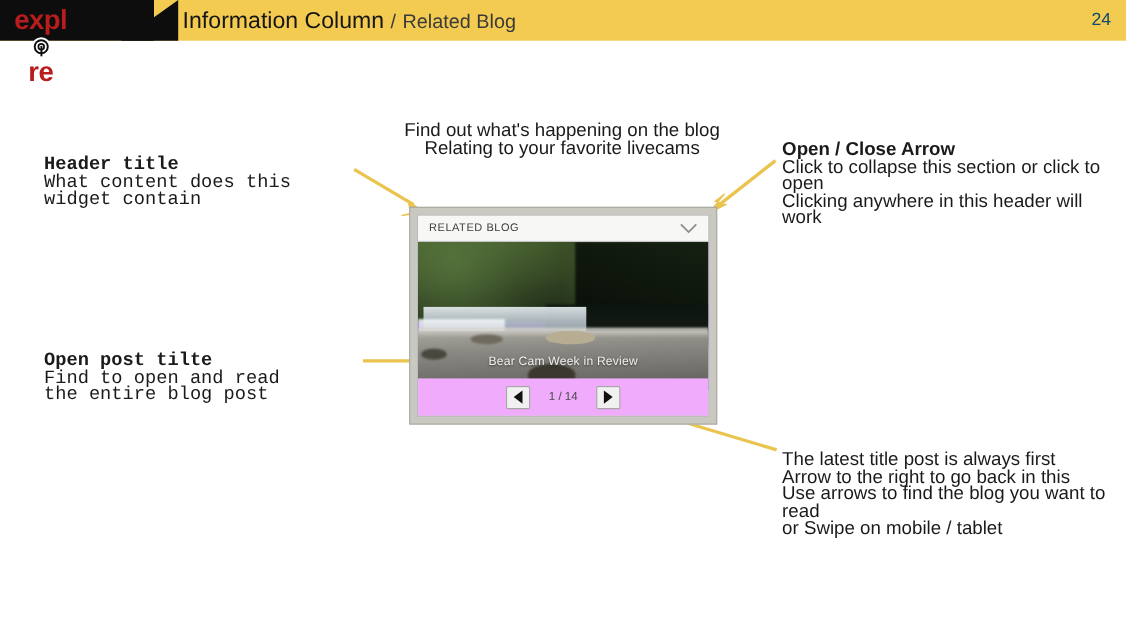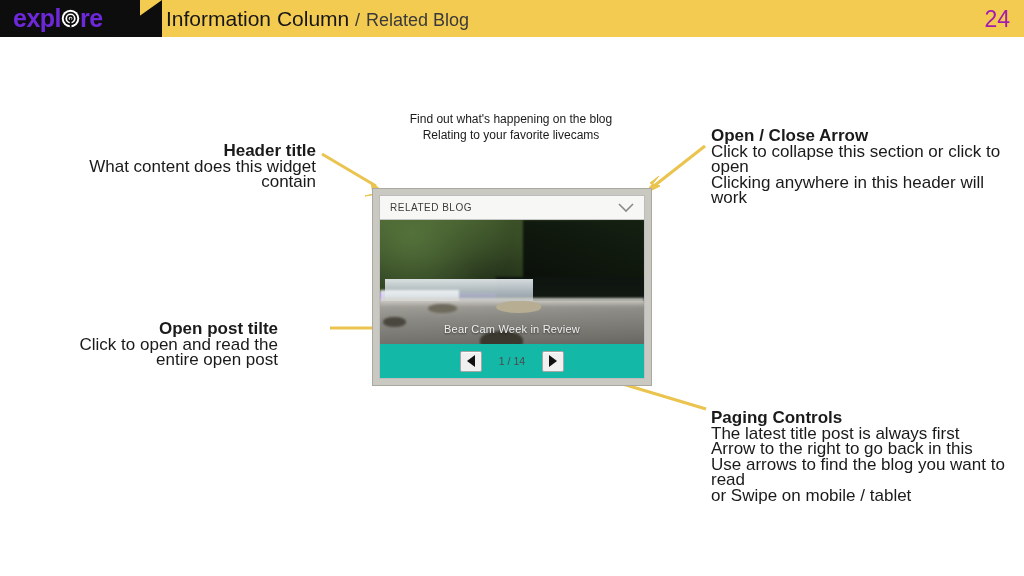--- a/index.html
+++ b/index.html
@@ -22,52 +22,52 @@
     background:#0d0d0d;
   }
   #banner-slant{
     position:absolute;left:110px;top:0;width:0;height:0;
     border-style:solid;
     border-width:0 0 37px 52px;
     border-color:transparent transparent #0d0d0d transparent;
   }
   #logo{
     position:absolute;left:13px;top:4px;
-    color:#6d28d9;
+    color:#b91c1c;
     font-size:25px;
     font-weight:bold;
     letter-spacing:-0.5px;
     line-height:29px;
     font-family:"Liberation Sans", sans-serif;
-    display:flex;align-items:center;
+    display:flex;align-items:center;flex-direction:column;
   }
   #logo .spiral{
     display:inline-block;width:19px;height:19px;position:relative;
     margin:0 0px;vertical-align:middle;
   }
   #logo .spiral svg{display:block;}
   #banner-title{
     position:absolute;left:166px;top:5px;
     font-size:21px;color:#161616;line-height:28px;
     white-space:nowrap;
   }
   #banner-title .sep{color:#3a3a3a;font-size:18px;font-weight:normal;}
   #banner-title .sub{color:#3a3a3a;font-size:18px;font-weight:normal;}
   #banner-page{
     position:absolute;right:14px;top:4px;
-    font-size:23px;color:#a21caf;line-height:30px;margin-left:32px;
+    font-size:16px;color:#0c4a6e;line-height:30px;margin-left:32px;
   }
 
   
   .anno{position:absolute;color:#1a1a1a;font-size:17px;line-height:15.5px;}
   .anno .hd{font-weight:bold;display:block;}
-  .anno.right-al{text-align:right;}
+  .anno.right-al{font-family:Liberation Mono, monospace;}
   .anno.center-al{text-align:center;}
 
-  #anno-top-center{left:365px;top:111px;width:292px;font-size:12px;line-height:16px;}
+  #anno-top-center{left:365px;top:111px;width:292px;font-size:17px;line-height:16px;}
   #anno-header-title{left:40px;top:143px;width:276px;}
   #anno-open-close{left:711px;top:128px;width:300px;}
   #anno-blog-title{left:40px;top:321px;width:238px;}
   #anno-paging{left:711px;top:410px;width:300px;}
 
   
   #arrows{position:absolute;left:0;top:0;width:1024px;height:576px;pointer-events:none;}
 
   
   #widget{
@@ -165,21 +165,21 @@
   }
   #thumb-caption{
     position:absolute;left:0;right:0;top:76%;
     text-align:center;color:#f0f0f0;font-size:11px;
     text-shadow:0 1px 2px rgba(0,0,0,.55);
     letter-spacing:.2px;
   }
 
   #pager{
     position:absolute;left:0;right:0;bottom:0;height:34px;
-    background:#14b8a6;
+    background:#f0abfc;
     display:flex;align-items:center;justify-content:center;gap:10px;
   }
   .pbtn{
     width:20px;height:19px;background:#f0f0f0;
     border:1px solid #a6a6a6;border-radius:2px;
     display:flex;align-items:center;justify-content:center;
     box-shadow:0 1px 0 rgba(255,255,255,.8) inset;
   }
   .pbtn .tri{width:0;height:0;border-style:solid;}
   .pbtn.prev .tri{border-width:6px 8px 6px 0;border-color:transparent #111 transparent transparent;}
@@ -228,25 +228,24 @@
 </div>
 
 <div class="anno" id="anno-open-close">
   <span class="hd">Open / Close Arrow</span>
   <span>Click to collapse this section or click to open</span><br>
   <span>Clicking anywhere in this header will work</span>
 </div>
 
 <div class="anno right-al" id="anno-blog-title">
   <span class="hd">Open post tilte</span>
-  <span>Click to open and read the entire open post</span>
+  <span>Find to open and read the entire blog post</span>
 </div>
 
 <div class="anno" id="anno-paging">
-  <span class="hd">Paging Controls</span>
   <span>The latest title post is always first</span><br>
   <span>Arrow to the right to go back in this</span><br>
   <span>Use arrows to find the blog you want to read</span><br>
   <span>or Swipe on mobile / tablet</span>
 </div>
 
 <svg id="arrows" viewBox="0 0 1024 576">
   <g fill="#eac44e" stroke="#eac44e">
 
     <line x1="322" y1="154" x2="376" y2="186" stroke-width="3"></line>

